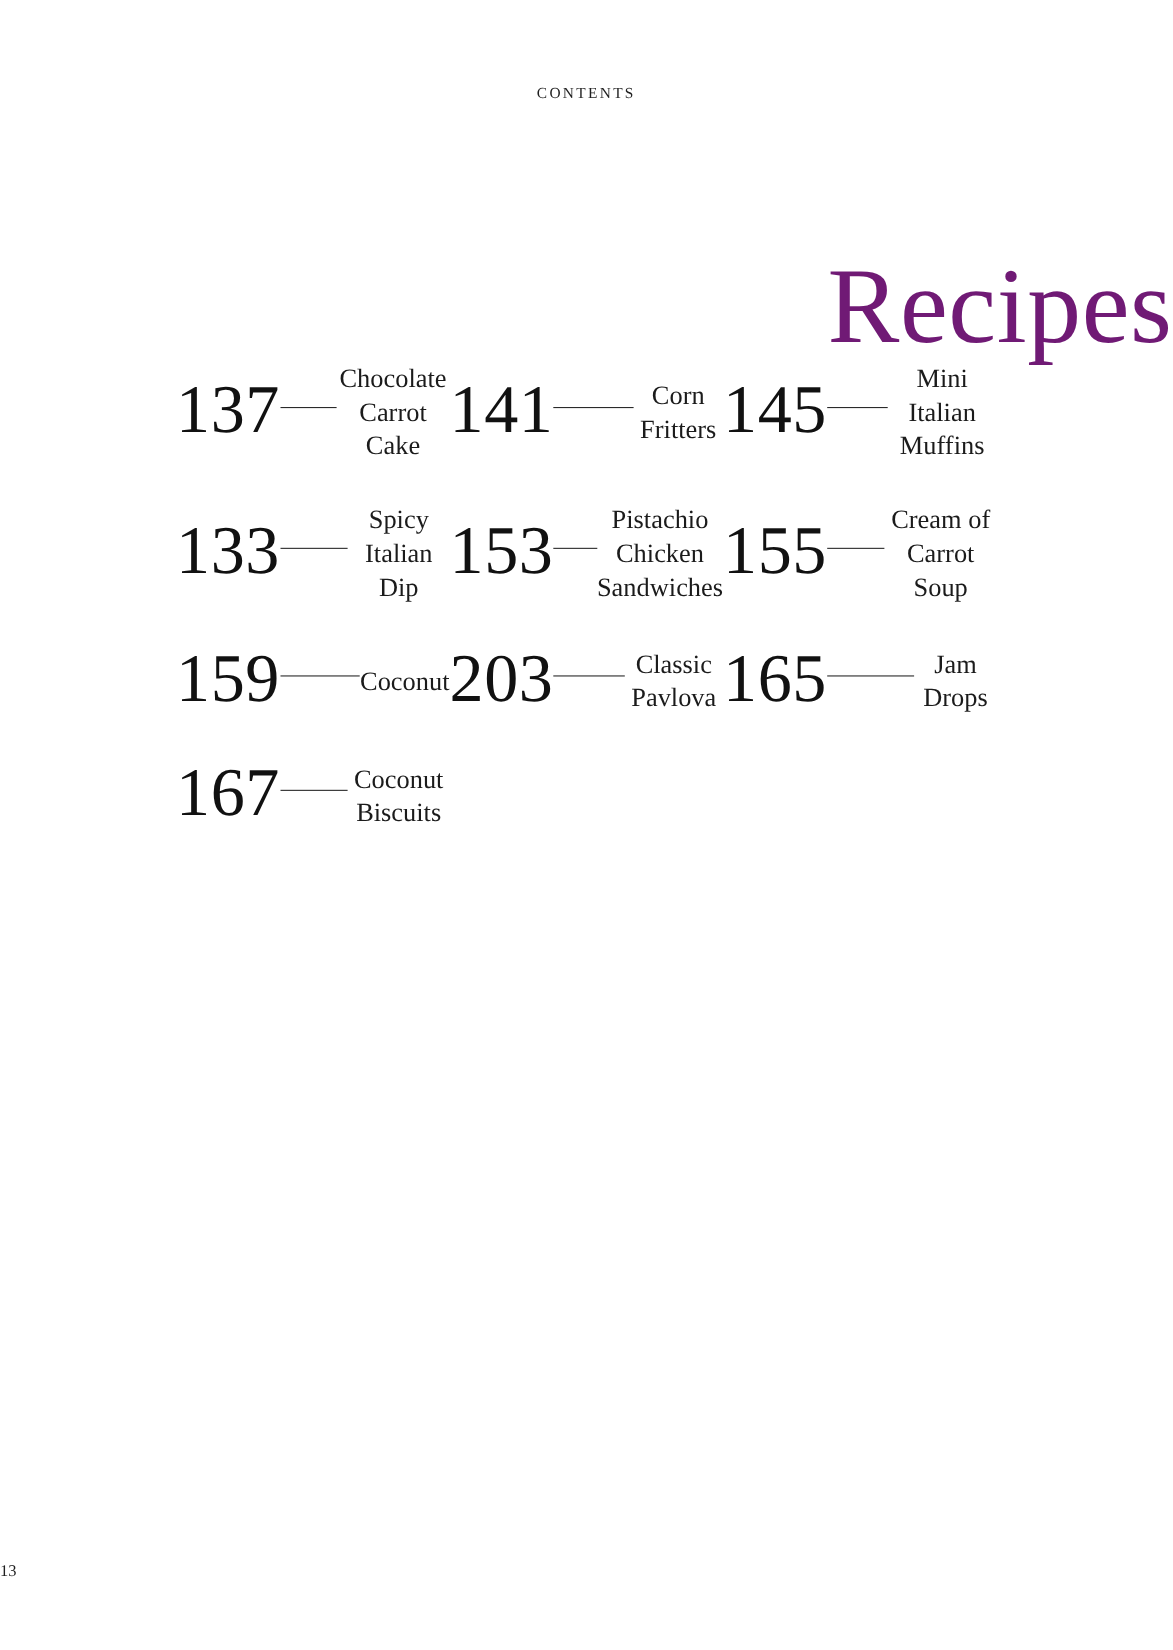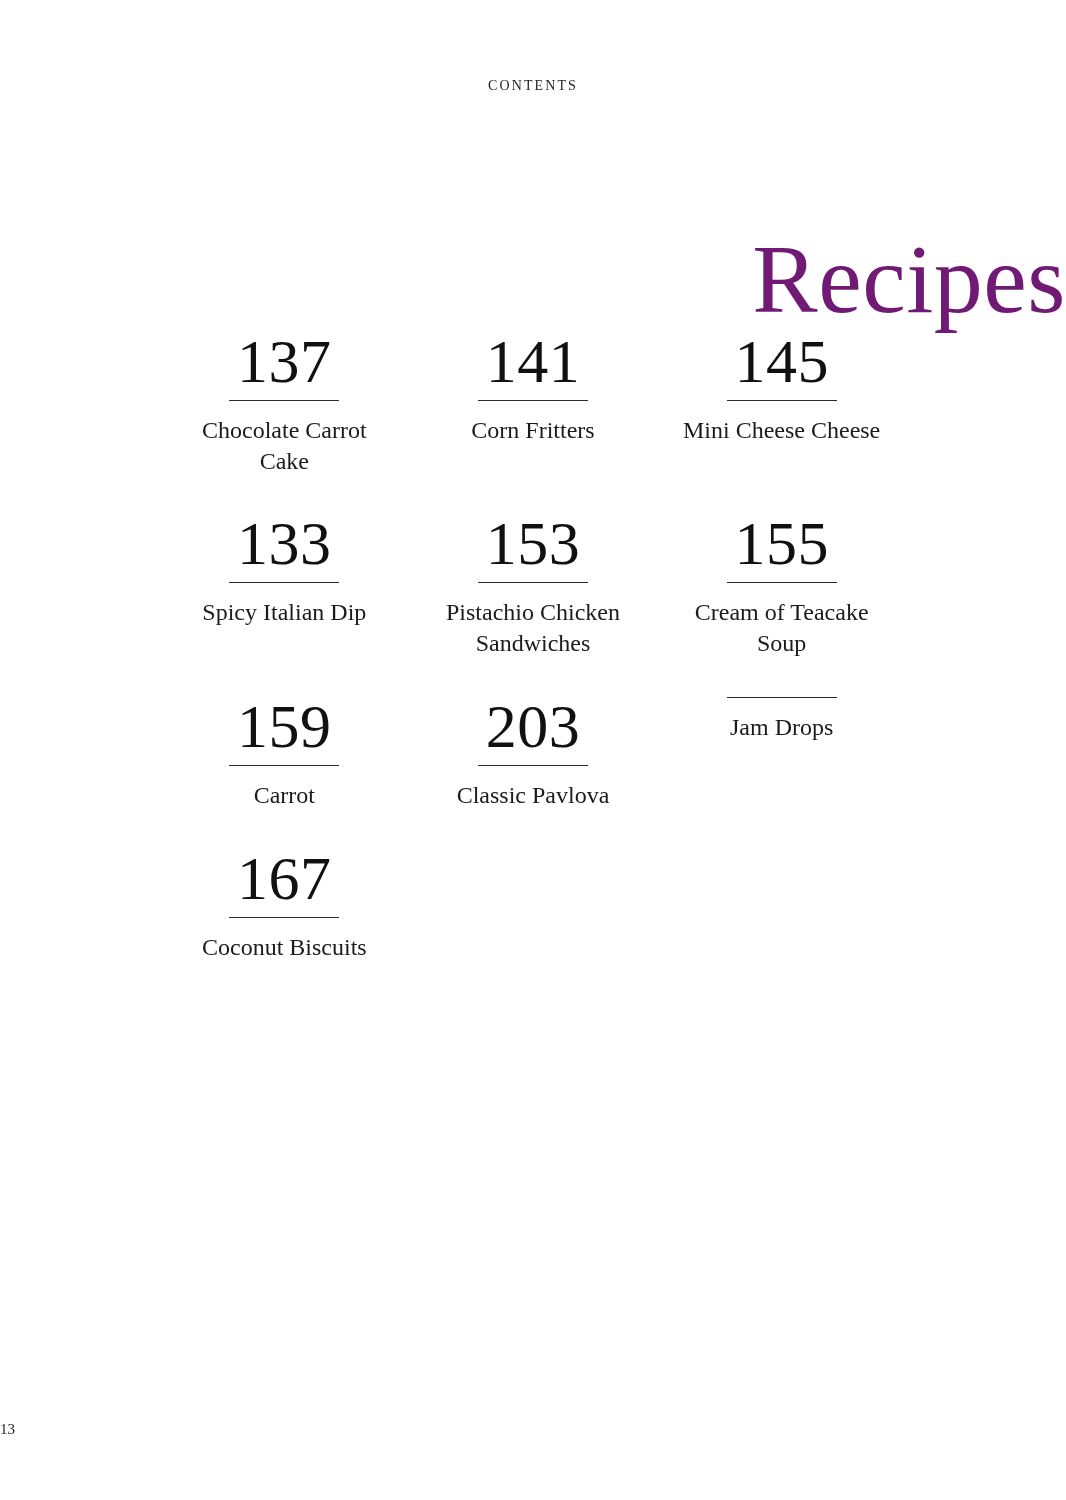--- a/index.html
+++ b/index.html
@@ -57,21 +57,21 @@
     width: 746px;
     display: flex;
     flex-wrap: wrap;
   }
 
   .entry {
     width: 33.3333%;
     box-sizing: border-box;
     margin-bottom: 36px;
     display: flex;
-    flex-direction: column;
+    flex-direction: row;
     align-items: center;
     text-align: center;
   }
 
   .entry-number {
     font-family: "Liberation Serif", serif;
     font-size: 62px;
     line-height: 1.0;
     letter-spacing: 0.5px;
     color: #111111;
@@ -123,54 +123,55 @@
 
     <div class="entry">
       <div class="entry-number">141</div>
       <div class="entry-rule"></div>
       <div class="entry-label">Corn Fritters</div>
     </div>
 
     <div class="entry">
       <div class="entry-number">145</div>
       <div class="entry-rule"></div>
-      <div class="entry-label">Mini Cheese Cheese</div>
+      <div class="entry-label">Mini Italian Muffins</div>
     </div>
 
     <div class="entry">
       <div class="entry-number">133</div>
       <div class="entry-rule"></div>
       <div class="entry-label">Spicy Italian Dip</div>
     </div>
 
     <div class="entry">
       <div class="entry-number">153</div>
       <div class="entry-rule"></div>
       <div class="entry-label">Pistachio Chicken Sandwiches</div>
     </div>
 
     <div class="entry">
       <div class="entry-number">155</div>
       <div class="entry-rule"></div>
-      <div class="entry-label">Cream of Teacake Soup</div>
+      <div class="entry-label">Cream of Carrot Soup</div>
     </div>
 
     <div class="entry">
       <div class="entry-number">159</div>
       <div class="entry-rule"></div>
-      <div class="entry-label">Carrot</div>
+      <div class="entry-label">Coconut</div>
     </div>
 
     <div class="entry">
       <div class="entry-number">203</div>
       <div class="entry-rule"></div>
       <div class="entry-label">Classic Pavlova</div>
     </div>
 
     <div class="entry">
+      <div class="entry-number">165</div>
       <div class="entry-rule"></div>
       <div class="entry-label">Jam Drops</div>
     </div>
 
     <div class="entry">
       <div class="entry-number">167</div>
       <div class="entry-rule"></div>
       <div class="entry-label">Coconut Biscuits</div>
     </div>
 

